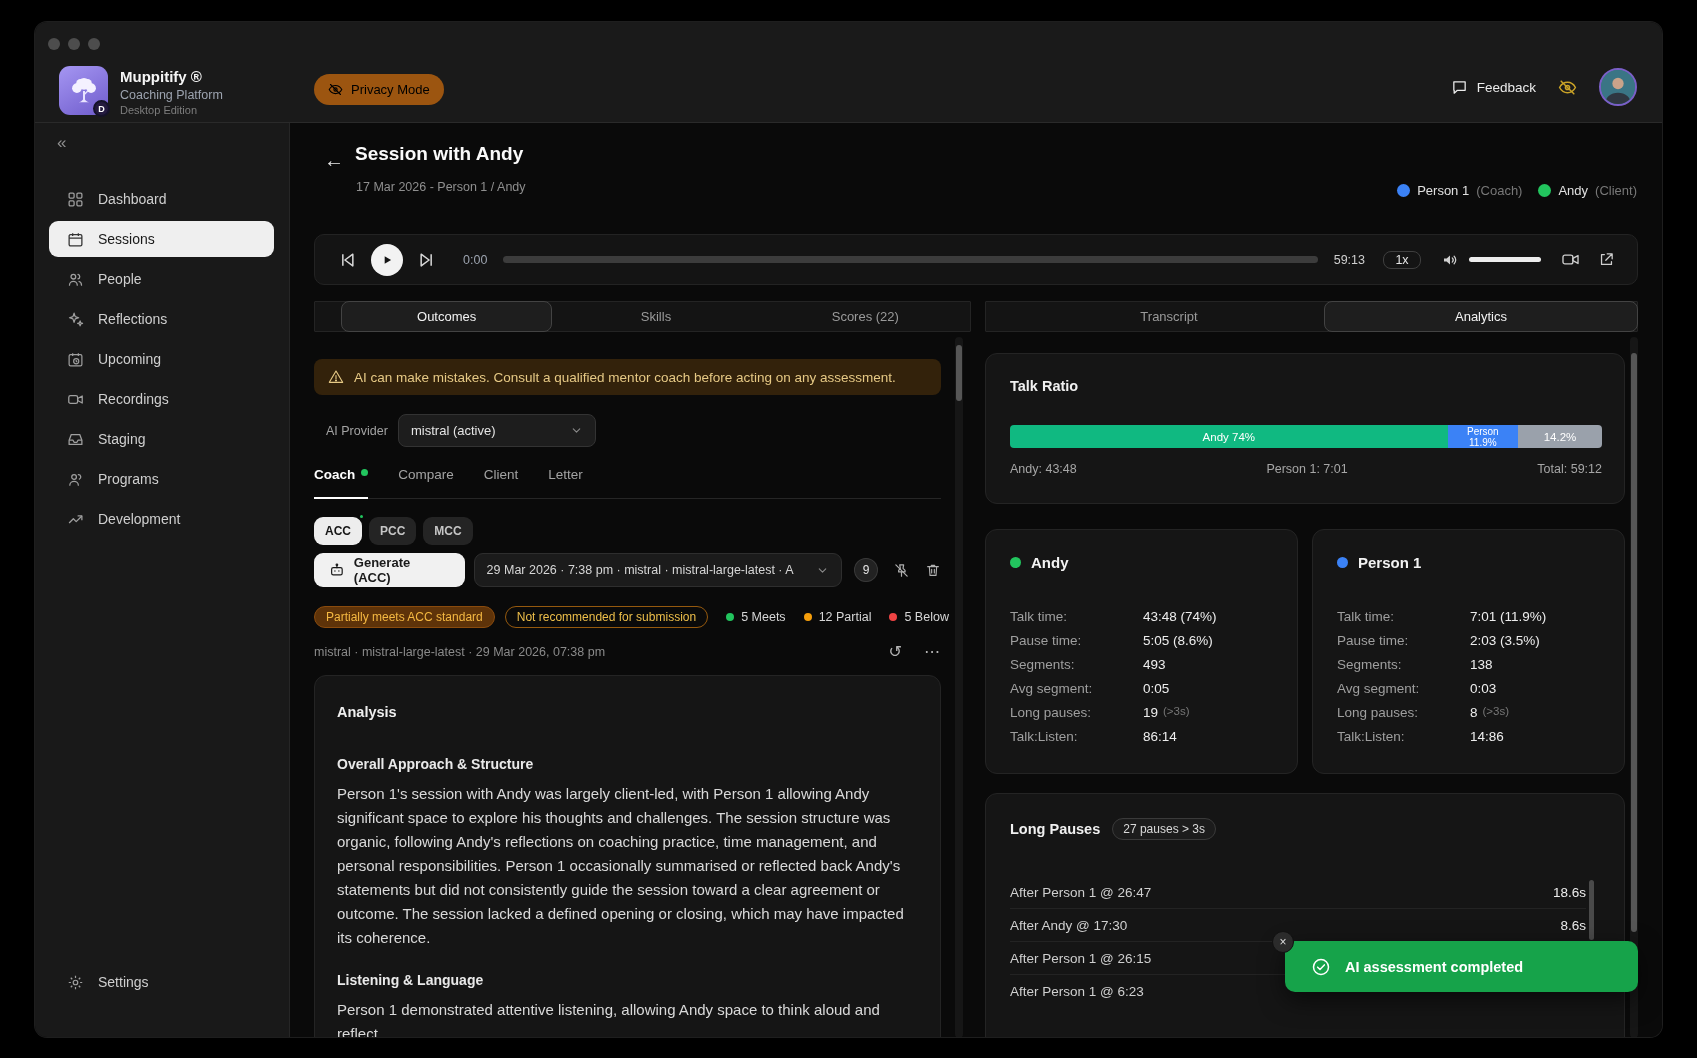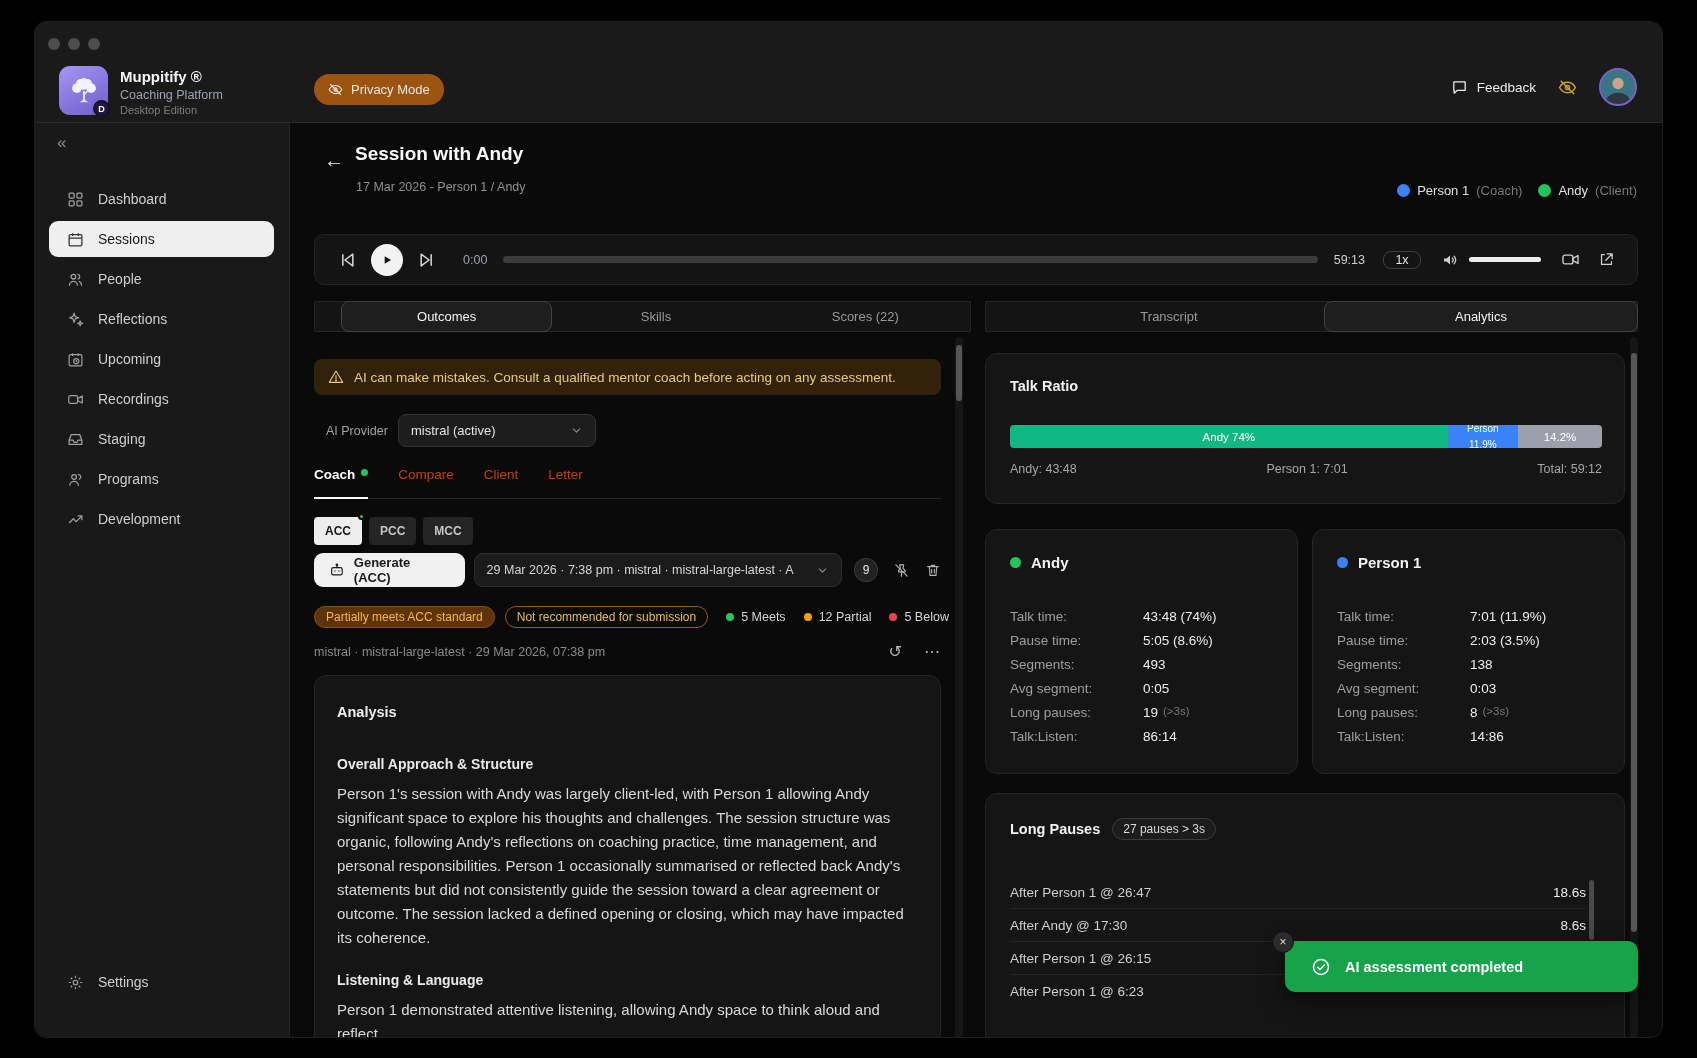--- a/index.html
+++ b/index.html
@@ -14,21 +14,21 @@
   .brand { position:absolute; left:24px; top:44px; display:flex; gap:12px; }
   .logo { position:relative; width:49px; height:49px; border-radius:11px;
     background:linear-gradient(150deg,#a596f2,#6f5ccc); display:flex; align-items:center; justify-content:center; }
   .logo-badge { position:absolute; right:-2px; bottom:-2px; width:17px; height:17px; border-radius:50%;
     background:#241a3f; border:2px solid #15122a; color:#fff; font-size:9px; font-weight:700;
     display:flex; align-items:center; justify-content:center; }
   .brand-title { font-size:15px; font-weight:700; color:#f5f5f5; margin-top:2px; }
   .brand-sub { font-size:12.5px; color:#9ca3af; margin-top:3px; }
   .brand-ed { font-size:11px; color:#7d7d7d; margin-top:2px; }
   .privacy { position:absolute; left:279px; top:52px; height:31px; padding:0 14px; border-radius:16px;
-    background:#9c5510; color:#e5e5e5; font-size:13px; display:flex; align-items:center; gap:8px; }
+    background:#9c5510; color:#000000; font-size:13px; display:flex; align-items:center; gap:8px; }
   .topbar-right { position:absolute; right:25px; top:46px; display:flex; align-items:center; gap:22px; }
   .feedback { display:flex; align-items:center; gap:9px; color:#ececec; font-size:13.5px; }
   .eyeoff-top { color:#c9a227; display:flex; }
   .avatar { width:38px; height:38px; border-radius:50%; border:2px solid #7a5fc7; overflow:hidden; background:#3a7585; }
   
   .sidebar { position:absolute; left:0; top:101px; width:255px; bottom:0; background:#191919; border-right:1px solid #262626; }
   .collapse { position:absolute; left:22px; top:10px; font-size:17px; color:#8f8f8f; }
   .nav { position:absolute; left:14px; right:15px; top:58px; }
   .nitem { height:36px; margin-bottom:4px; display:flex; align-items:center; gap:14px; padding-left:18px;
     border-radius:9px; color:#9f9f9f; }
@@ -69,25 +69,25 @@
   
   .warning { position:absolute; left:23px; top:236px; width:627px; height:36px; background:#33220b;
     border-radius:8px; display:flex; align-items:center; gap:10px; padding:0 14px; color:#e6c985; font-size:13.5px; }
   .airow { position:absolute; left:23px; top:291px; width:627px; height:33px; display:flex; align-items:center; }
   .ailabel { font-size:12.5px; color:#a3a3a3; width:62px;margin-left:12px; }
   .aisel { width:198px; height:33px; margin-left:10px; background:#1d1d1d; border:1px solid #333;
     border-radius:8px; display:flex; align-items:center; padding:0 12px; font-size:13px; color:#e5e5e5; }
   .aisel .txt { flex:1; } .chev { color:#8a8a8a; display:flex; }
   .rtabs { position:absolute; left:23px; top:338px; width:627px; height:38px; border-bottom:1px solid #262626;
     display:flex; gap:30px; }
-  .rtab { font-size:13.5px; color:#c2410c; padding:6px 0 13px; display:flex; align-items:flex-start; gap:6px; }
+  .rtab { font-size:13.5px; color:#a3a3a3; padding:6px 0 13px; display:flex; align-items:flex-start; gap:6px; }
   .rtab.active { color:#fff; font-weight:600; border-bottom:2px solid #fff; margin-bottom:-1px; }
   .gdot { width:7px; height:7px; border-radius:50%; background:#22c55e; margin-top:2px; }
   .chips { position:absolute; left:23px; top:394px; display:flex; gap:7px; }
-  .chip { position:relative; height:22px; padding:14px 11px; border-radius:4px; background:#242424; color:#c6c6c6;
+  .chip { position:relative; height:22px; padding:14px 11px; border-radius:9px; background:#242424; color:#c6c6c6;
     font-size:12px; font-weight:600; display:flex; align-items:center; }
   .chip.active { background:#ededed; color:#161616; }
   .cdot { position:absolute; right:-3px; top:-4px; width:7px; height:7px; border-radius:50%; background:#22c55e;
     border:2px solid #0a0a0a; }
   .genrow { position:absolute; left:23px; top:430px; width:627px; height:34px; display:flex; align-items:center; }
   .genbtn { height:34px; padding:0 15px; border-radius:9px; background:#f1f1f1; color:#1a1a1a; font-size:13px;
     font-weight:600; display:flex; align-items:center; gap:9px; }
   .runsel { margin-left:9px; width:372px; height:34px; border-radius:9px; background:#1b1b1b; border:1px solid #2e2e2e;
     display:flex; align-items:center; padding:0 12px; font-size:12.5px; color:#d6d6d6; }
   .runsel .txt { flex:1; white-space:nowrap; overflow:hidden; }
@@ -108,21 +108,21 @@
   .antitle { font-size:14.5px; font-weight:600; color:#efefef; }
   .anh { margin-top:36px; font-size:14px; font-weight:600; color:#e9e9e9; }
   .anp { margin-top:10px; font-size:15px; line-height:24px; color:#d9d9d9; }
   .anh2 { margin-top:22px; }
   
   .tcard { left:694px; top:230px; width:640px; height:151px; padding:24px; }
   .tttl { font-size:14.5px; font-weight:600; color:#f0f0f0; }
   .tbar { margin-top:31px; width:592px; height:23px; border-radius:4px; overflow:hidden; display:flex; }
   .tseg { display:flex; align-items:center; justify-content:center; font-size:11.5px; color:#fff;
     overflow:hidden; white-space:nowrap; }
-  .tseg.wrap { white-space:normal; font-size:10px; line-height:16px; text-align:center; }
+  .tseg.wrap { white-space:normal; font-size:10px; line-height:11px; text-align:center; }
   .tfoot { margin-top:14px; width:592px; display:flex; justify-content:space-between; font-size:12.5px; color:#a6a6a6; }
   .scard { top:406px; width:313px; height:245px; padding:24px; }
   .scard.andy { left:694px; } .scard.p1 { left:1021px; }
   .shead { display:flex; align-items:center; gap:10px; }
   .sdot { width:11px; height:11px; border-radius:50%; }
   .sname { font-size:15px; font-weight:600; color:#f2f2f2; }
   .stats { margin-top:38px; }
   .srow { height:24px; display:flex; align-items:flex-start; font-size:13.5px; }
   .sl { width:133px; color:#9f9f9f; }
   .sv { color:#ededed; font-weight:500; }

